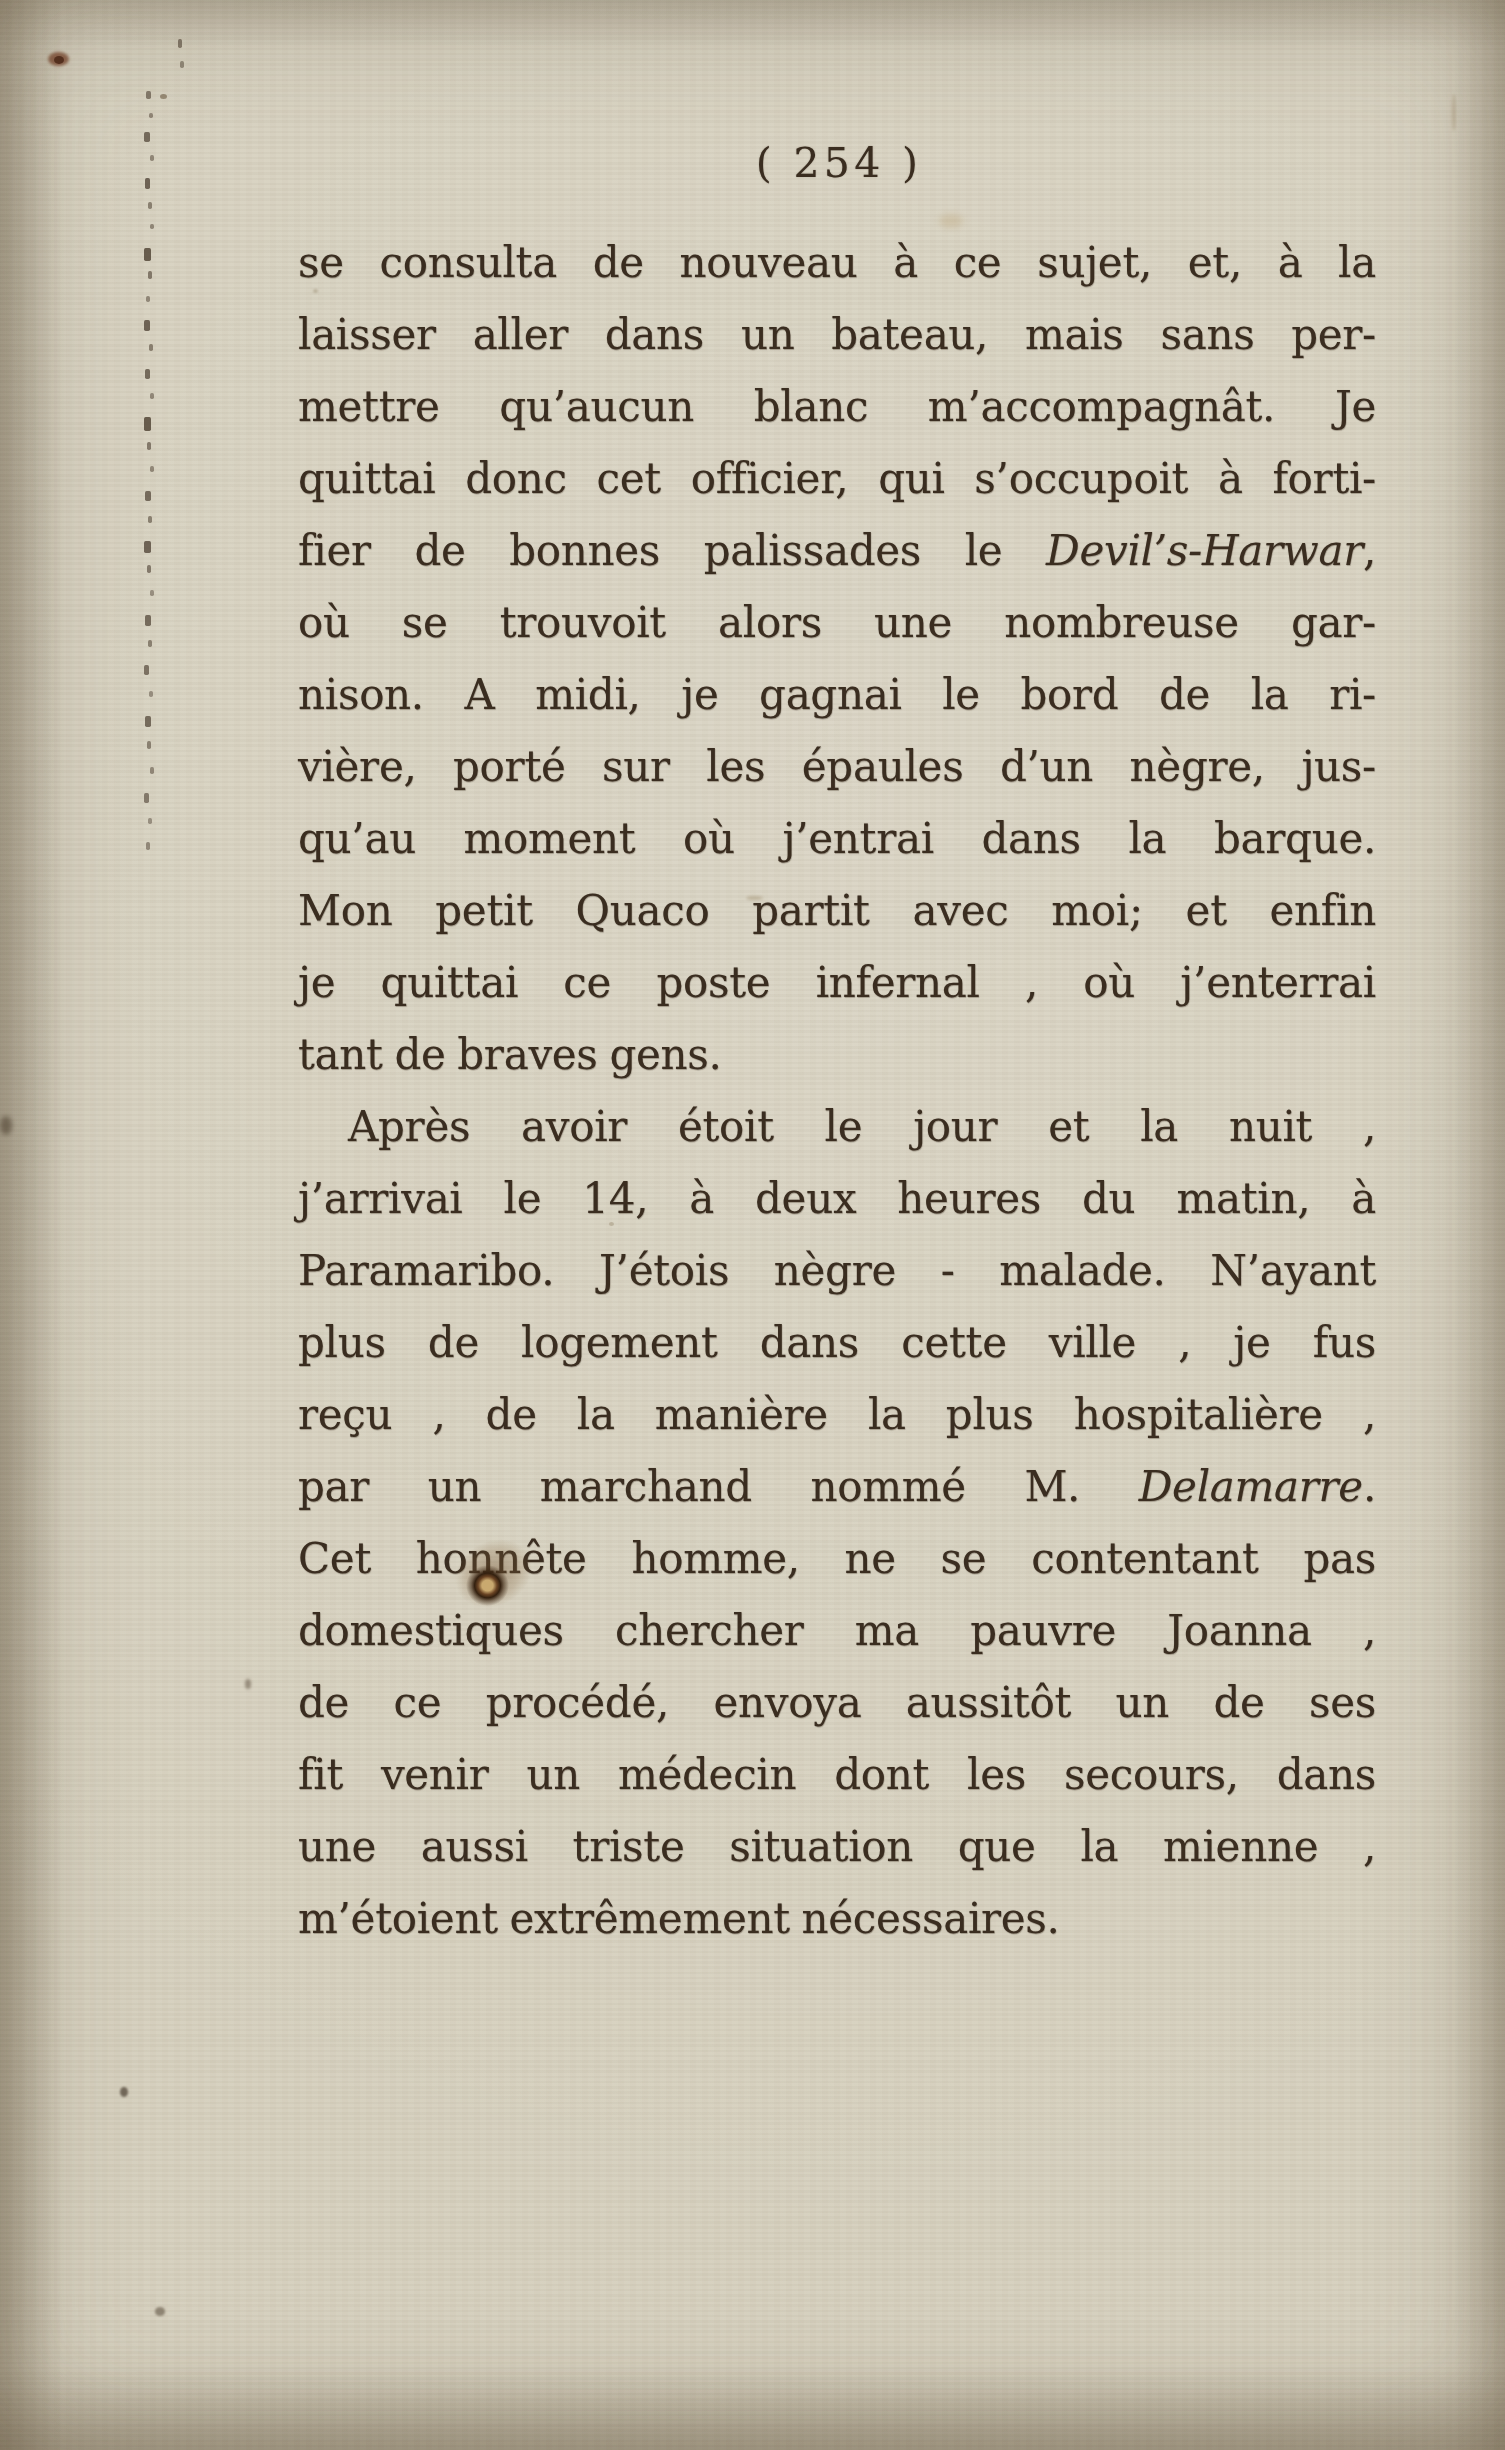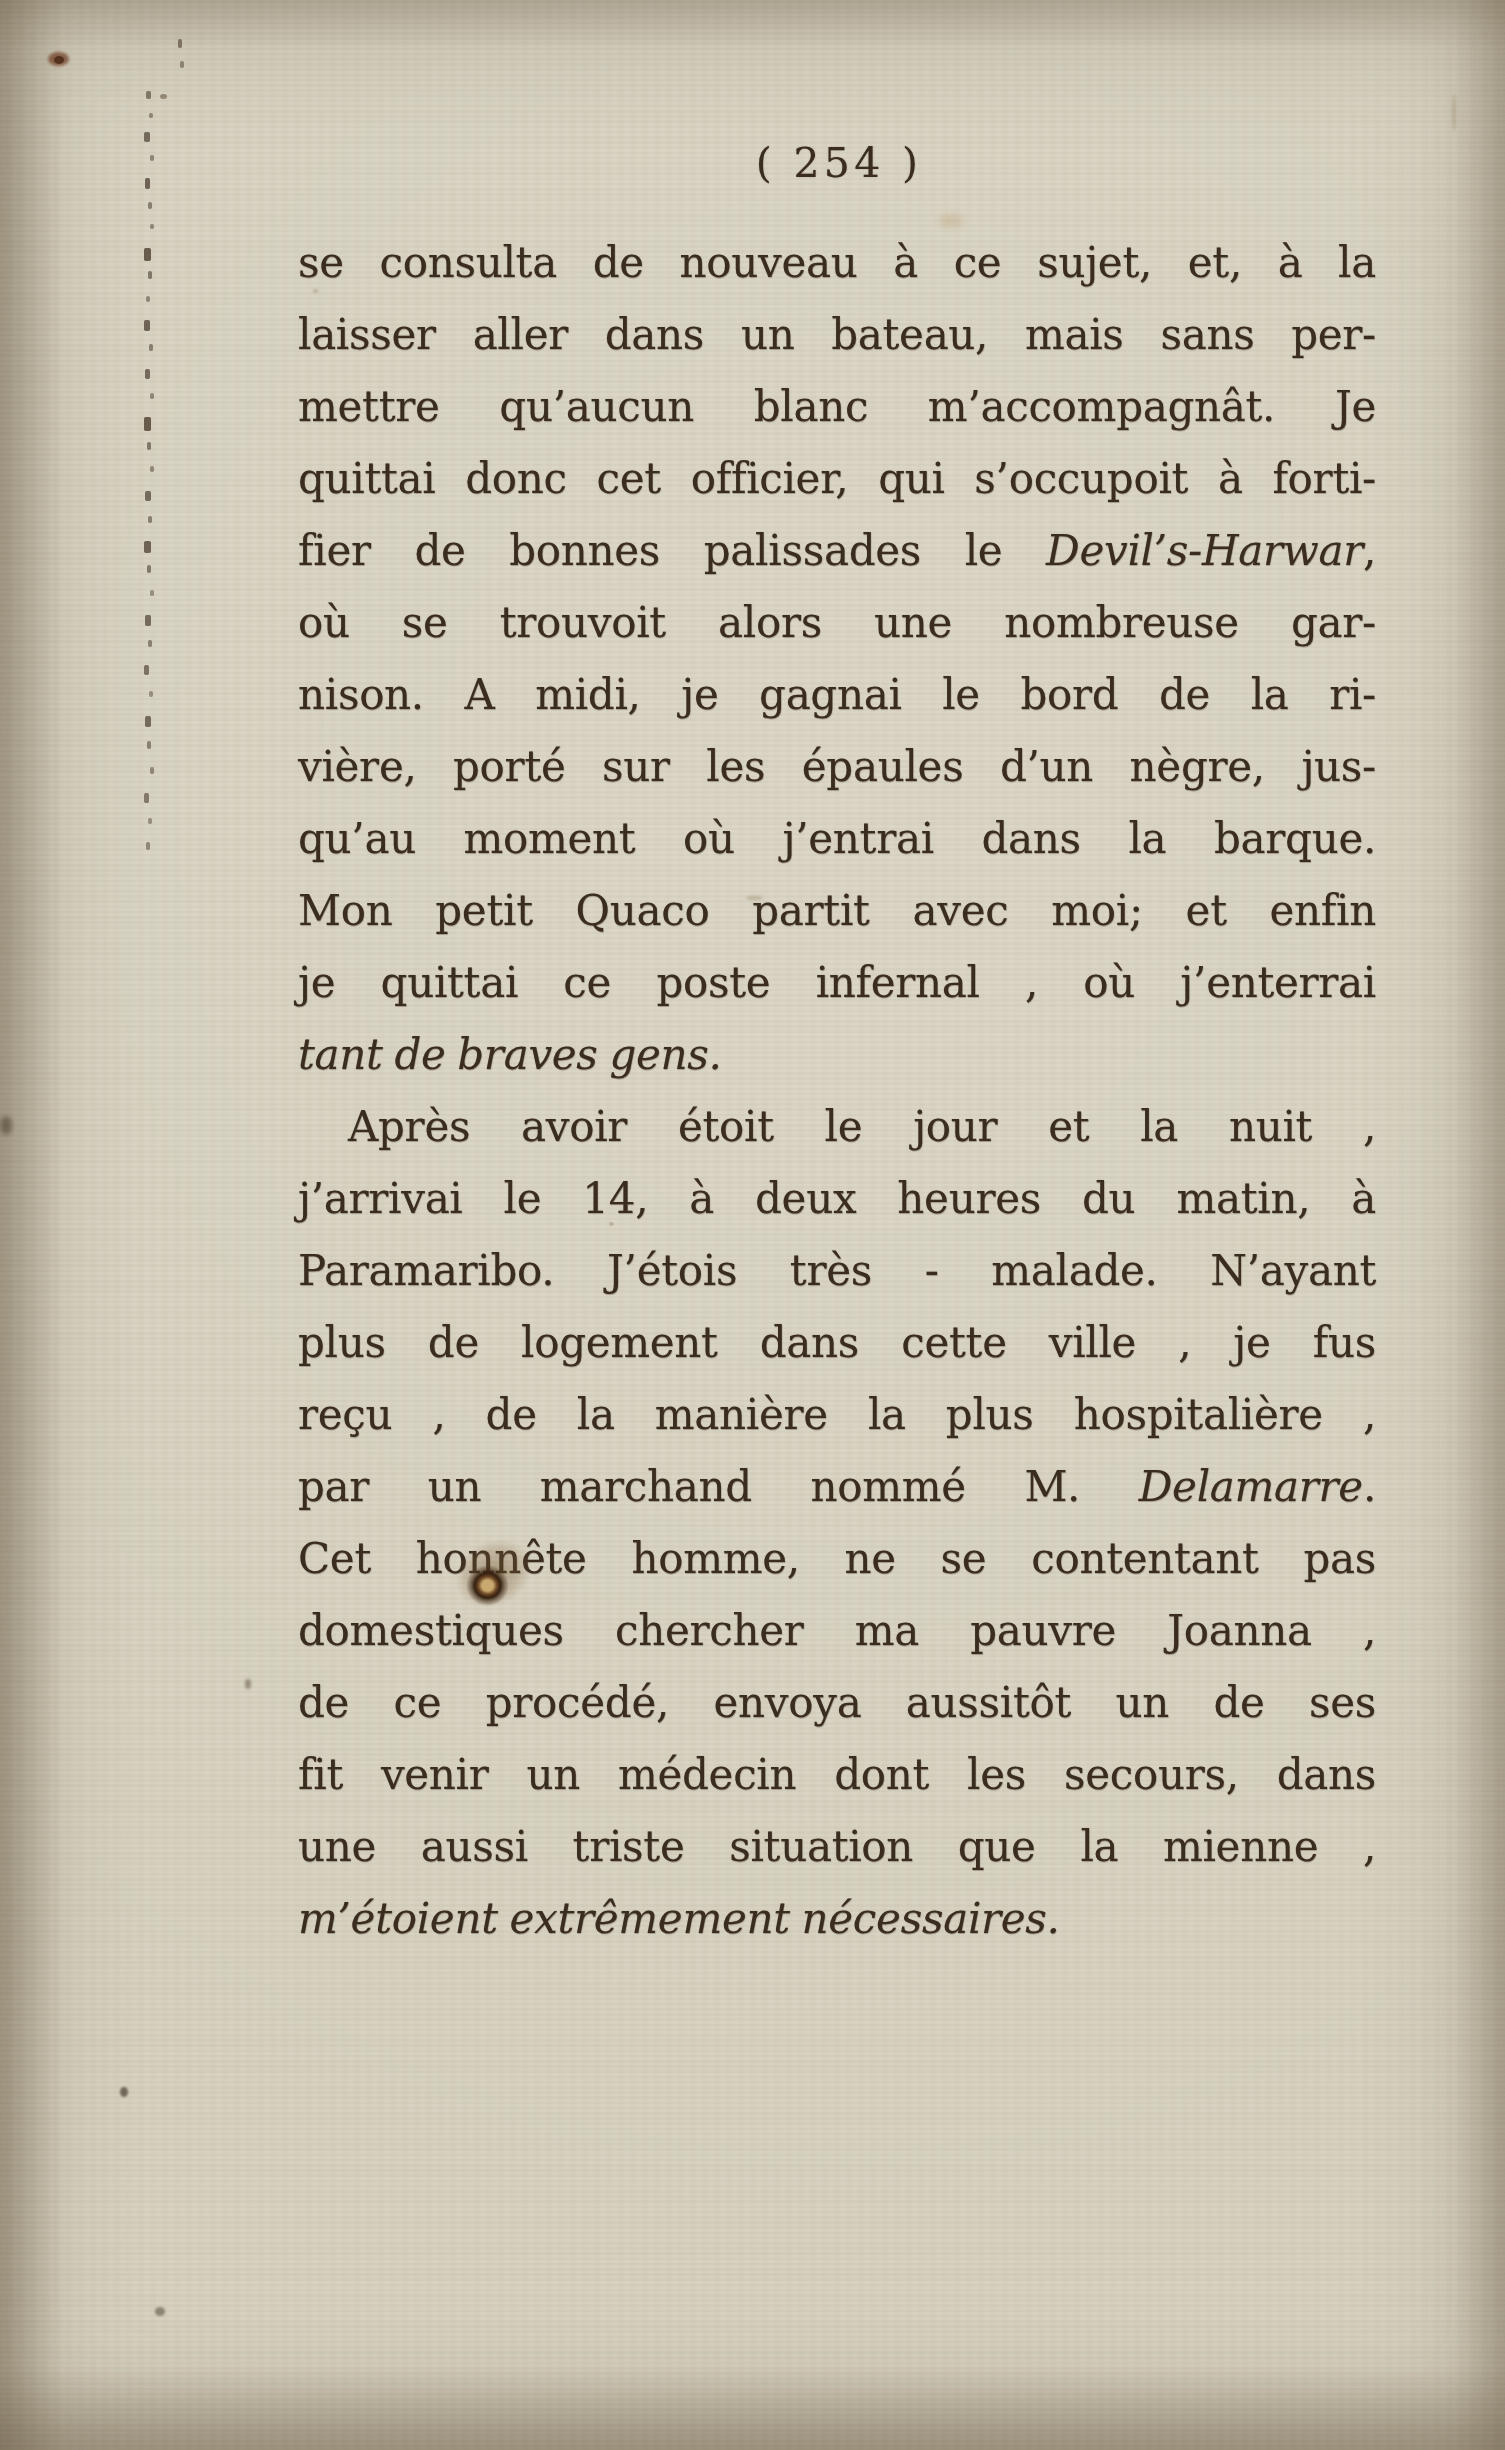--- a/index.html
+++ b/index.html
@@ -38,21 +38,21 @@
     position:absolute;left:298px;top:227px;width:1078px;
   }
   .line{
     box-sizing:border-box;width:100%;height:72px;line-height:72px;
     font-size:42px;color:var(--ink,#3a2d20);
     letter-spacing:-0.3px;word-spacing:-1.3px;
     text-align:justify;text-align-last:justify;
     white-space:nowrap;overflow:visible;
     text-shadow:0.5px 0.5px 0.7px rgba(57,44,31,.30), 0 0 1px rgba(57,44,31,.28);
   }
-  .line.last{text-align-last:left;font-style:italic;}
+  .line.last{text-align-last:left;}
   .line.indent{padding-left:50px;}
   .it{font-style:italic;}
   .margin-marks{position:absolute;left:0;top:0;}
   .margin-mark{position:absolute;background:#4b3e30;border-radius:1.7px;}
   .speck{position:absolute;border-radius:50%;}
   .blot-halo{
     position:absolute;left:442px;top:1532px;width:103px;height:83px;border-radius:50%;
     background:radial-gradient(closest-side, rgba(110,78,42,0.45), rgba(130,98,58,0.22) 55%, rgba(130,98,58,0) 78%);
     transform:rotate(-28deg);
   }
@@ -77,21 +77,21 @@
     <div class="line"><span>fier de bonnes palissades le </span><span class="it">Devil’s-Harwar</span><span>,</span></div>
     <div class="line"><span>où se trouvoit alors une nombreuse gar-</span></div>
     <div class="line"><span>nison. A midi, je gagnai le bord de la ri-</span></div>
     <div class="line"><span>vière, porté sur les épaules d’un nègre, jus-</span></div>
     <div class="line"><span>qu’au moment où j’entrai dans la barque.</span></div>
     <div class="line"><span>Mon petit Quaco partit avec moi; et enfin</span></div>
     <div class="line"><span>je quittai ce poste infernal , où j’enterrai</span></div>
     <div class="line last"><span>tant de braves gens.</span></div>
     <div class="line indent"><span>Après avoir étoit le jour et la nuit ,</span></div>
     <div class="line"><span>j’arrivai le 14, à deux heures du matin, à</span></div>
-    <div class="line"><span>Paramaribo. J’étois très - malade. N’ayant</span></div>
+    <div class="line"><span>Paramaribo. J’étois nègre - malade. N’ayant</span></div>
     <div class="line"><span>plus de logement dans cette ville , je fus</span></div>
     <div class="line"><span>reçu , de la manière la plus hospitalière ,</span></div>
     <div class="line"><span>par un marchand nommé M. </span><span class="it">Delamarre</span><span>.</span></div>
     <div class="line"><span>Cet honnête homme, ne se contentant pas</span></div>
     <div class="line"><span>domestiques chercher ma pauvre Joanna ,</span></div>
     <div class="line"><span>de ce procédé, envoya aussitôt un de ses</span></div>
     <div class="line"><span>fit venir un médecin dont les secours, dans</span></div>
     <div class="line"><span>une aussi triste situation que la mienne ,</span></div>
     <div class="line last"><span>m’étoient extrêmement nécessaires.</span></div>
   </div>

